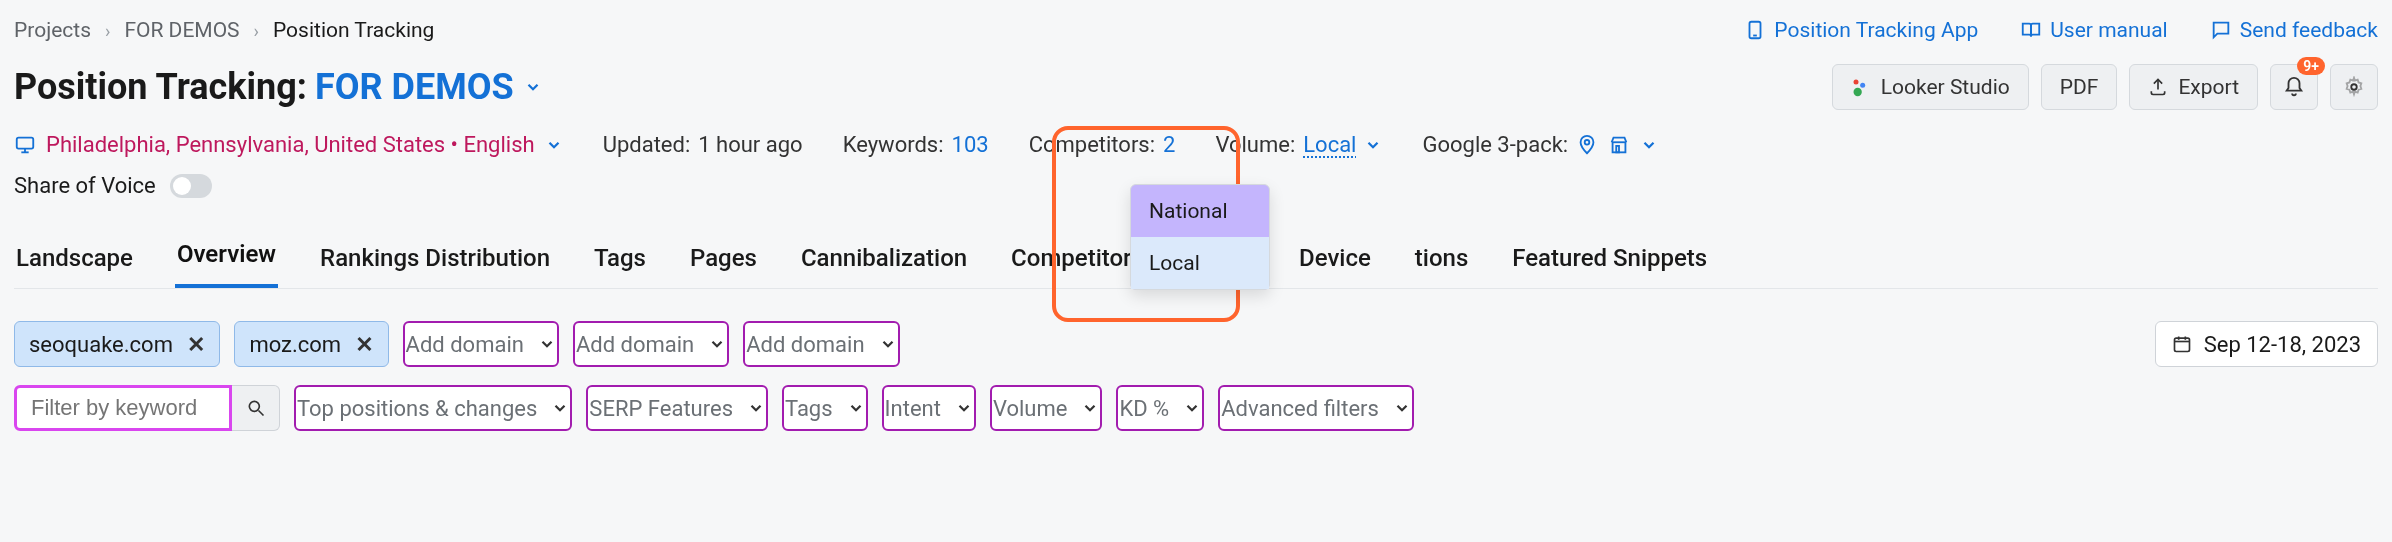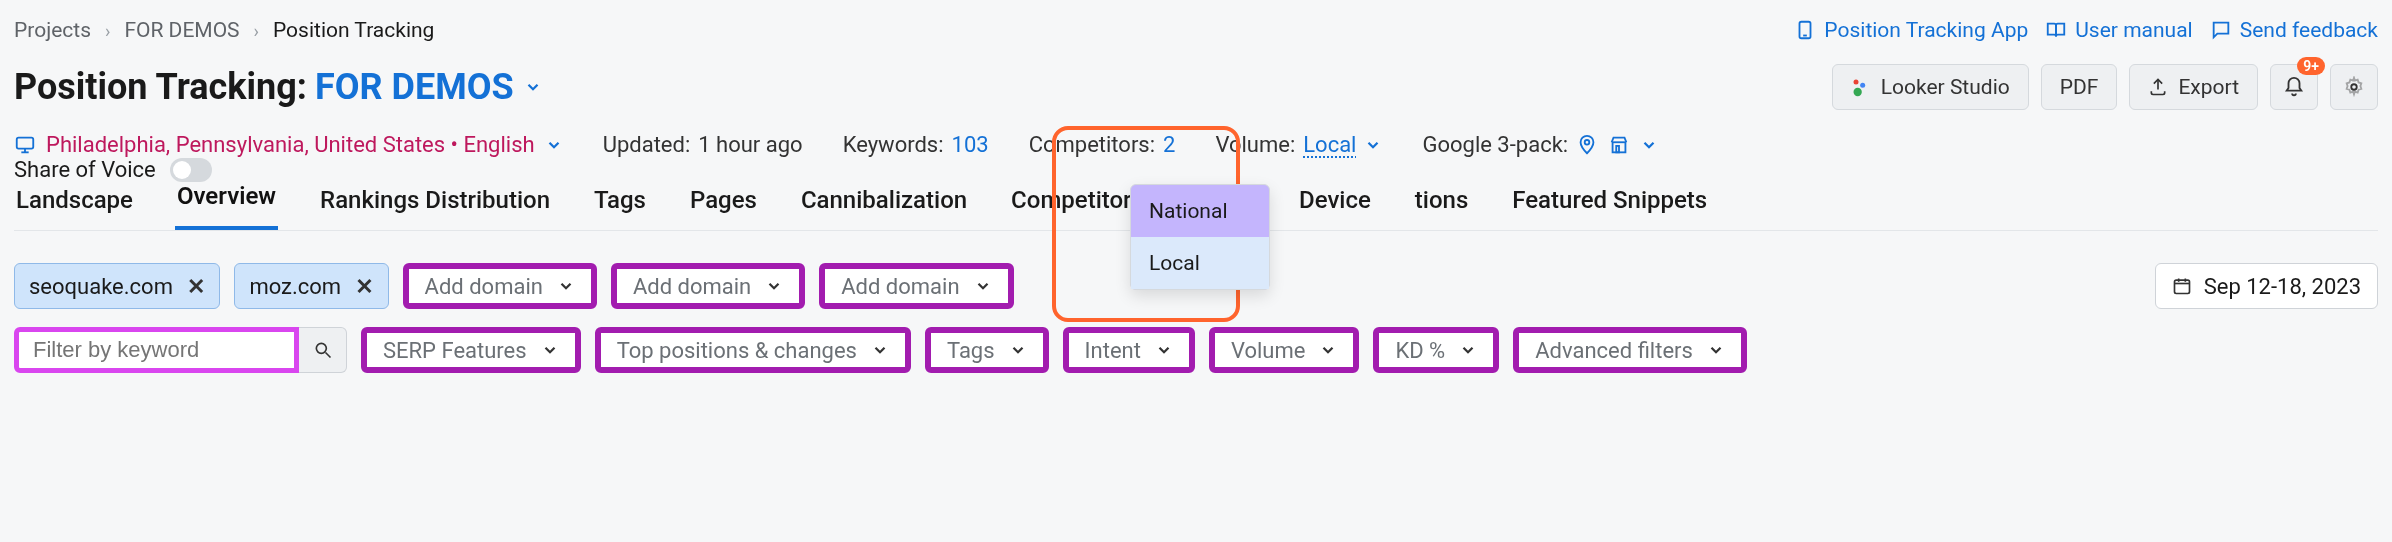--- a/index.html
+++ b/index.html
@@ -12,21 +12,21 @@
     height: 542px;
     overflow: hidden;
   }
   .wrap { padding: 10px 14px 0 14px; }
   
   .top-row { display:flex; justify-content:space-between; align-items:center; height:40px; }
   .breadcrumbs { display:flex; align-items:center; gap:14px; font-size:21px; color:#5f6368; }
   .breadcrumbs .crumb-link { color:#5f6368; cursor:pointer; }
   .breadcrumbs .sep { color:#9aa0a6; font-size:18px; }
   .breadcrumbs .current { color:#1a1a1a; }
-  .top-links { display:flex; align-items:center; gap:17px; }
+  .top-links { display:flex; align-items:center; gap:42px; }
   .top-link { display:flex; align-items:center; gap:8px; color:#1471D6; font-size:21px; cursor:pointer; }
   .top-link svg { width:22px; height:22px; }
   
   .title-row { display:flex; justify-content:space-between; align-items:center; margin-top:14px; }
   .title { display:flex; align-items:center; gap:8px; font-size:36px; font-weight:700; }
   .title .proj { color:#1471D6; font-weight:700; display:flex; align-items:center; gap:10px; cursor:pointer; }
   .title-actions { display:flex; align-items:center; gap:12px; }
   .btn {
     display:flex; align-items:center; gap:10px;
     background:#eef0f2; border:1px solid #d5d9dd; border-radius:6px;
@@ -55,56 +55,56 @@
   }
   
   .volume-menu {
     position:absolute; left:1130px; top:184px; width:140px;
     background:#c4b5fd; border:1px solid #d5d9dd; border-radius:6px;
     box-shadow:0 6px 16px rgba(0,0,0,.12); z-index:10;
   }
   .volume-menu .opt { padding:14px 18px; font-size:21px; cursor:pointer; }
   .volume-menu .opt.selected { background:#dbe9fb; }
   
-  .sov-row { display:flex; align-items:center; gap:14px; margin-top:0; font-size:22px; }
+  .sov-row { display:flex; align-items:center; gap:14px; margin-top:16px; font-size:22px; }
   .toggle {
     width:42px; height:24px; background:#d5d9dd; border-radius:12px; position:relative; cursor:pointer;
   }
   .toggle .knob {
     width:18px; height:18px; background:#fff; border-radius:50%; position:absolute; top:3px; left:3px;
   }
   
-  .tabs { display:flex; align-items:flex-end; gap:40px; font-size:24px; font-weight:500; border-bottom:1px solid #e3e6e9; }
+  .tabs { display:flex; align-items:flex-end; gap:40px; margin-top:42px; font-size:24px; font-weight:500; border-bottom:1px solid #e3e6e9; }
   .tab { padding:0 2px 16px 2px; cursor:pointer; color:#1a1a1a; }
   .tab.active { color:#111; border-bottom:4px solid #1471D6; font-weight:600; }
   
   .chips-row { display:flex; align-items:center; gap:14px; margin-top:32px; }
   .chip {
     display:flex; align-items:center; gap:14px;
     background:#cfe4fb; border:1px solid #8fb9e8; border-radius:6px;
     padding:8px 14px; font-size:22px; height:46px; cursor:default;
   }
   .chip .x { cursor:pointer; font-weight:600; color:#333; }
   .ghost {
     display:flex; align-items:center; gap:14px;
-    background:#fff; border:6px solid #a21caf; border-radius:6px;
-    padding:8px 16px; font-size:22px; color:#6b7075; height:46px; cursor:pointer;
+    background:#fff; border:2px solid #a21caf; border-radius:6px;
+    padding:8px 1px; font-size:22px; color:#6b7075; height:46px; cursor:pointer;
   }
   .spacer { flex:1; }
   .date-btn {
     display:flex; align-items:center; gap:12px;
     background:#fff; border:1px solid #cfd3d8; border-radius:6px;
     padding:8px 16px; font-size:22px; height:46px; cursor:pointer;
   }
   
   .filters-row { display:flex; align-items:center; gap:14px; margin-top:18px; }
   .filter-input-wrap { display:flex; }
   .filter-input {
-    background:#fff; border:5px solid #d946ef; border-radius:6px 0 0 6px;
-    padding:8px 14px; font-size:22px; height:46px; width:285px; outline:none;
+    background:#fff; border:3px solid #d946ef; border-radius:6px 0 0 6px;
+    padding:8px 14px; font-size:22px; height:46px; width:218px; outline:none;
   }
   .search-btn {
     background:#eef0f2; border:1px solid #cfd3d8; border-left:none; border-radius:0 6px 6px 0;
     width:48px; height:46px; display:flex; align-items:center; justify-content:center; cursor:pointer;
   }
   .chev { display:inline-block; }
   .chev svg { width:18px; height:18px; }
   svg { display:block; }
 </style>
 </head>
@@ -317,29 +317,29 @@
     <div class="filter-input-wrap">
       <input class="filter-input" placeholder="Filter by keyword" style="">
       <div class="search-btn">
         <svg width="20" height="20" viewBox="0 0 24 24" fill="none" stroke="#333" stroke-width="2">
             <circle cx="10" cy="10" r="6"></circle>
             <line x1="15" y1="15" x2="21" y2="21"></line>
           </svg>
       </div>
     </div>
     <div class="ghost">
+        <span>Top positions &amp; changes</span>
+        <span class="chev">
+          <svg viewBox="0 0 24 24" fill="none" stroke="#333" stroke-width="3">
+            <polyline points="6 9 12 15 18 9"></polyline>
+          </svg>
+        </span>
+      </div>
+    <div class="ghost">
         <span>SERP Features</span>
-        <span class="chev">
-          <svg viewBox="0 0 24 24" fill="none" stroke="#333" stroke-width="3">
-            <polyline points="6 9 12 15 18 9"></polyline>
-          </svg>
-        </span>
-      </div>
-    <div class="ghost">
-        <span>Top positions &amp; changes</span>
         <span class="chev">
           <svg viewBox="0 0 24 24" fill="none" stroke="#333" stroke-width="3">
             <polyline points="6 9 12 15 18 9"></polyline>
           </svg>
         </span>
       </div>
     <div class="ghost">
         <span>Tags</span>
         <span class="chev">
           <svg viewBox="0 0 24 24" fill="none" stroke="#333" stroke-width="3">

